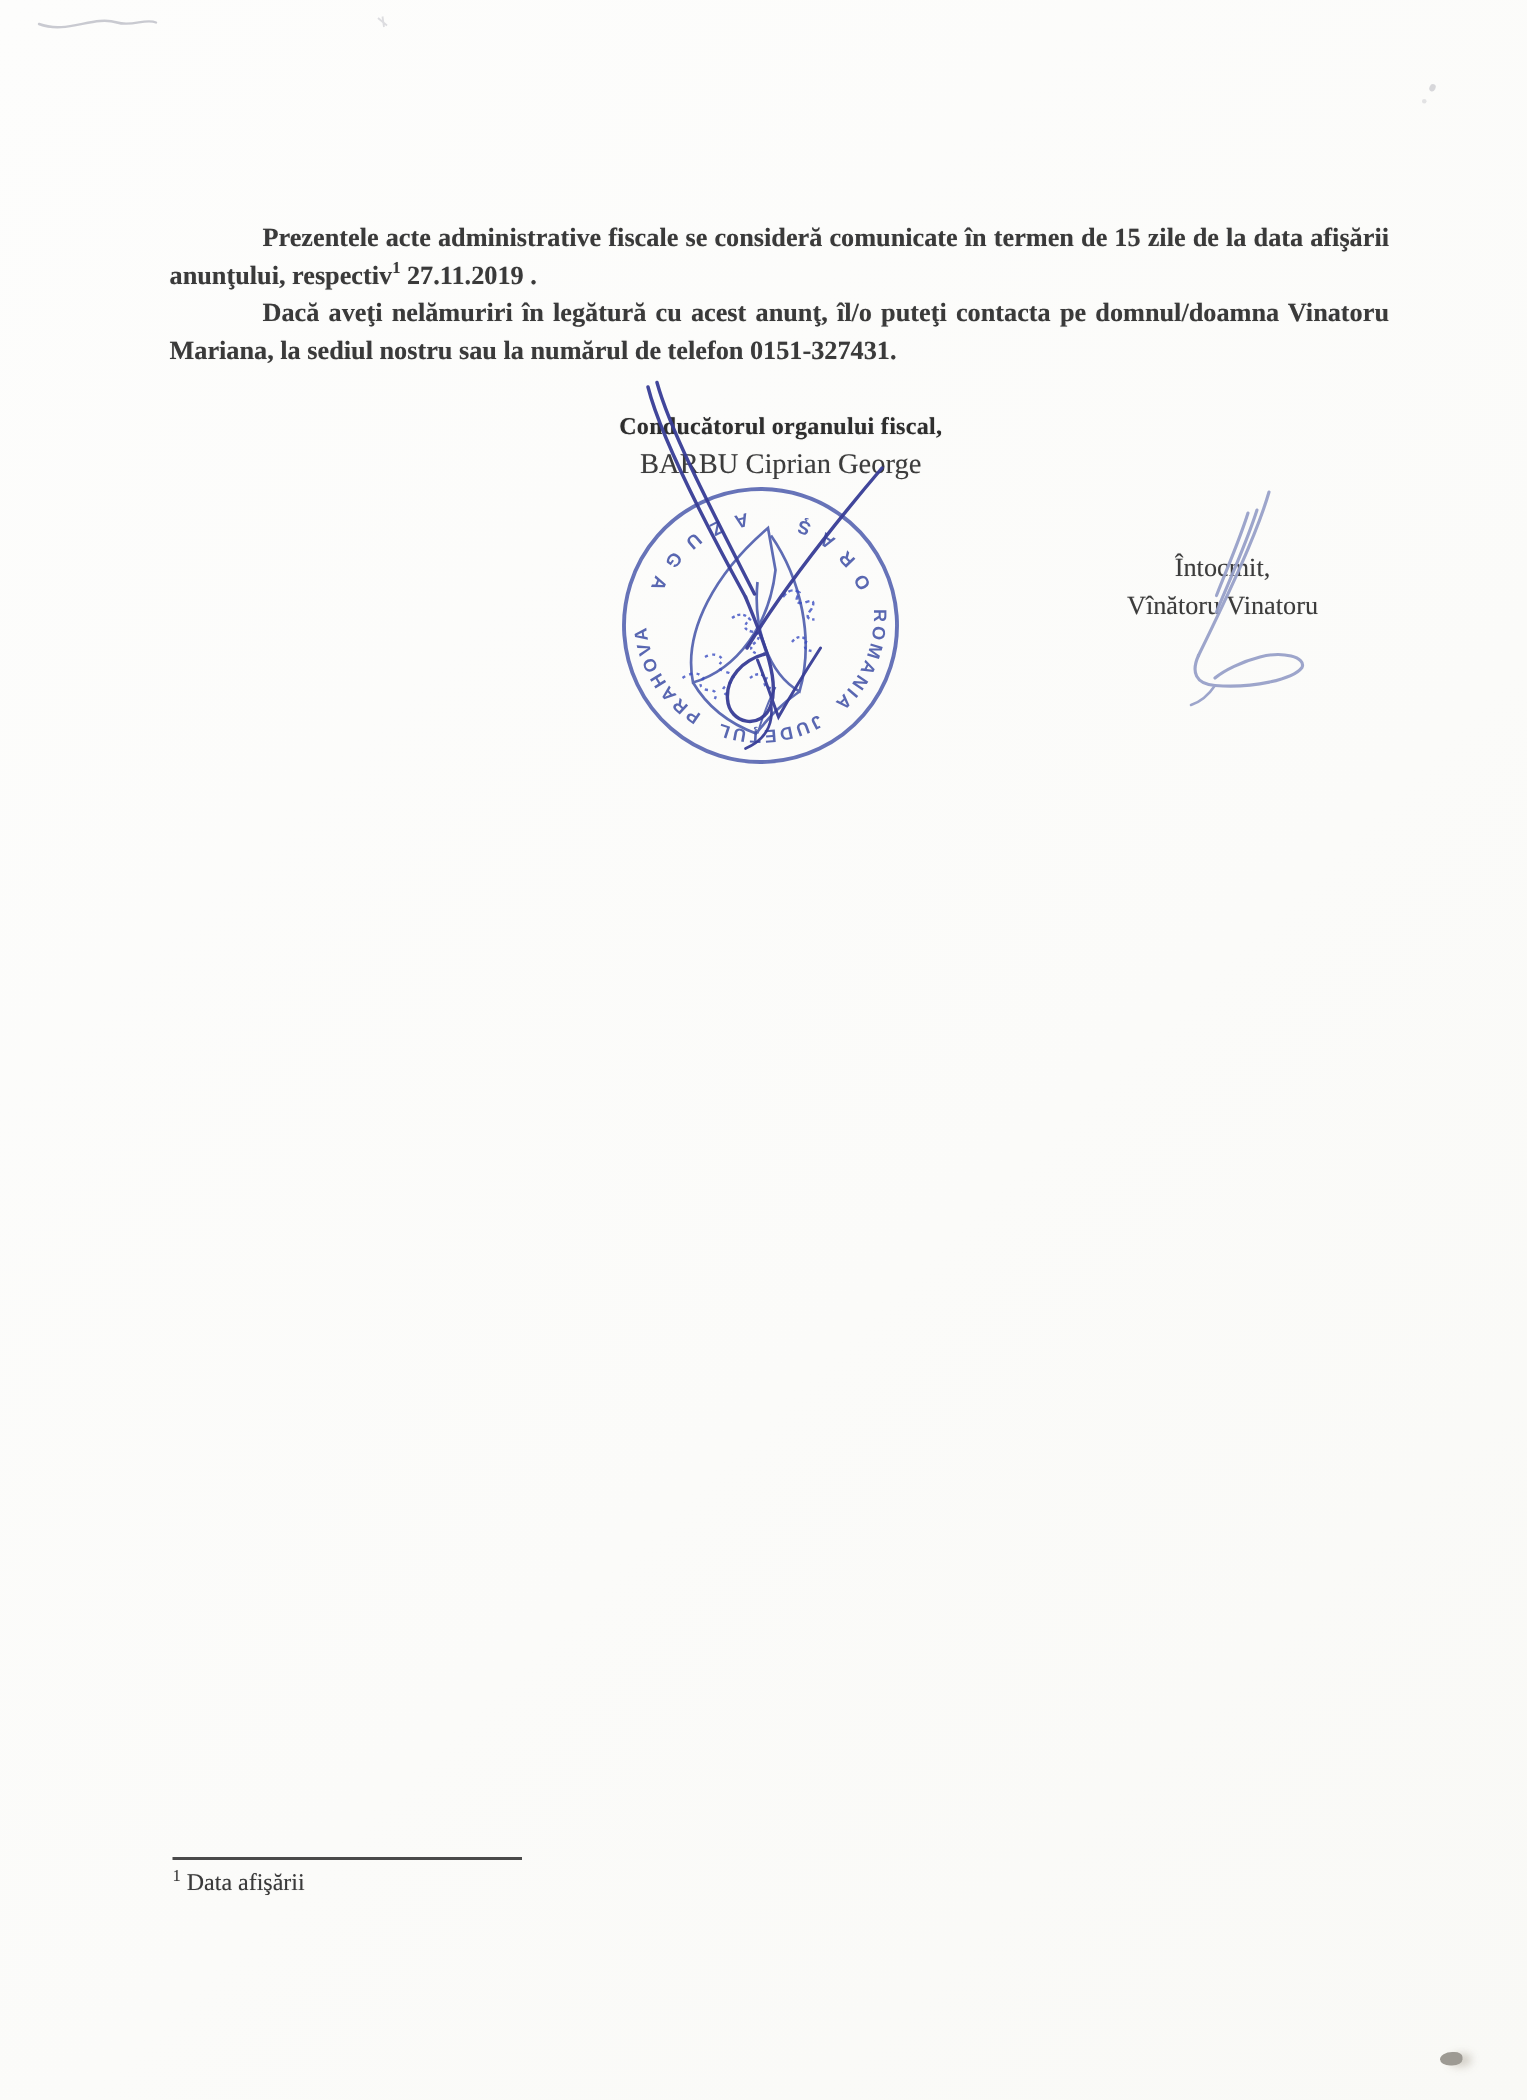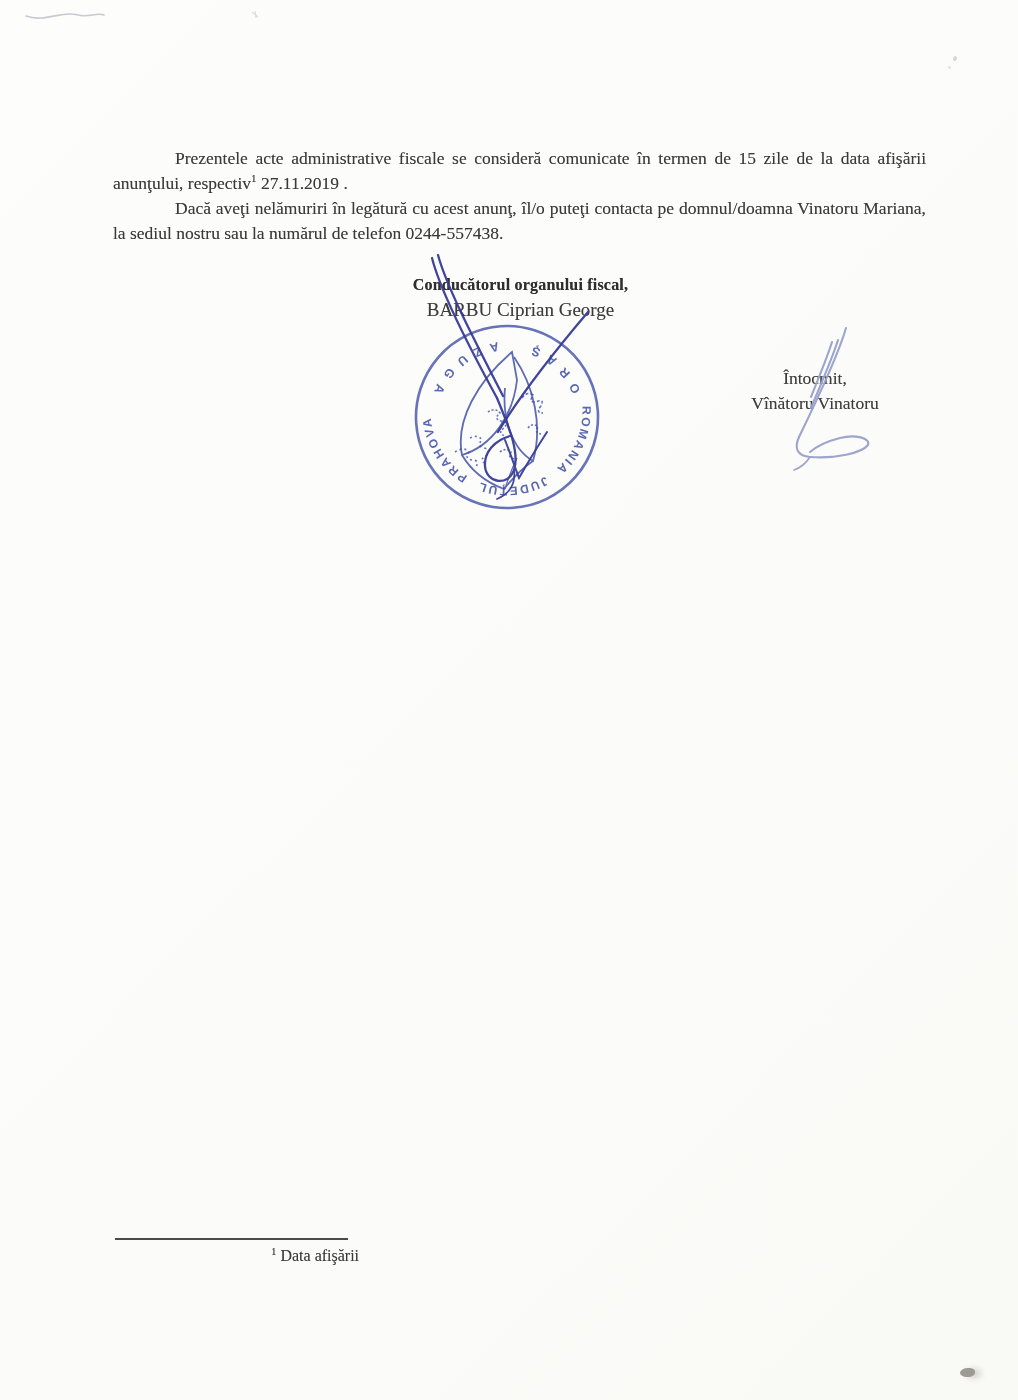--- a/index.html
+++ b/index.html
@@ -10,42 +10,42 @@
     font-family:"Liberation Serif", serif;
     color:#373737;
     overflow:hidden;
   }
   .body-text {
     position:absolute; left:113px; top:146px; width:813px;
     font-size:17.5px; line-height:25px; text-align:justify;
     color:#3a3a3a;
     text-shadow:0 0 0.5px rgba(70,70,70,.45);
   }
-  .body-text p { margin:0; text-indent:62px; }
+  .body-text p { margin:0; text-indent:62px;font-weight:bold; }
   sup.fn { font-size:11px; line-height:0; vertical-align:super; }
   .sig-block {
     position:absolute; left:358px; top:272px; width:325px;
     text-align:center; line-height:25px; color:#2e2e2e;
   }
   .sig-title { font-weight:bold; font-size:16px; letter-spacing:.2px;
     text-shadow:0 0 0.6px rgba(40,40,40,.55); }
   .sig-name { font-size:19px; color:#3c3c3c; text-shadow:0 0 0.5px rgba(70,70,70,.4); }
   .prepared-block {
     position:absolute; left:740px; top:366px; width:150px;
     text-align:center; font-size:17.5px; line-height:24.5px; color:#3c3c3c;
     text-shadow:0 0 0.5px rgba(70,70,70,.4);
   }
   .stamp-svg { position:absolute; left:388px; top:242px; }
   .prepared-sig-svg { position:absolute; left:758px; top:320px; }
   .corner-svg { position:absolute; left:0; top:0; }
   .footnote {
     position:absolute; left:115px; top:1238px; width:400px; color:#3a3a3a;
   }
   .footnote-line { width:233px; border-top:2px solid #4a4a4a; margin-bottom:7px; }
-  .footnote-text { font-size:16px; text-shadow:0 0 0.5px rgba(70,70,70,.4);text-align:center; }
+  .footnote-text { font-size:16px; text-shadow:0 0 0.5px rgba(70,70,70,.4); }
   .speck-tr { position:absolute; left:953px; top:56px; width:4px; height:5px;
     background:#c3c3c9; border-radius:50%; opacity:.65; transform:rotate(25deg); }
   .speck-tr2 { position:absolute; left:948px; top:66px; width:3px; height:3px;
     background:#d2d2d6; border-radius:50%; opacity:.6; }
   .blob-br { position:absolute; left:960px; top:1368px; width:15px; height:9px;
     background:#8d8a82; border-radius:60% 40% 50% 50%; opacity:.85;
     box-shadow:6px 1px 6px rgba(200,195,185,.9); }
   .stamp-ring-text {
     font-family:"Liberation Sans", sans-serif;
     font-size:12px; font-weight:700; letter-spacing:2px; word-spacing:7px;
@@ -62,21 +62,21 @@
 
 <div class="page">
 
   <svg class="corner-svg" width="300" height="60" viewBox="0 0 300 60">
     <path d="M 26,16 C 45,23 62,10 78,15 C 88,18 97,12 104,15" fill="none" stroke="#bcbdc5" stroke-width="1.6" opacity="0.8" stroke-linecap="round"></path>
     <path d="M 252,12 l 6,5 m -3,-6 l 1,7" fill="none" stroke="#cfcfd4" stroke-width="1.2" opacity="0.7"></path>
   </svg>
 
   <div class="body-text">
     <p><span>Prezentele acte administrative fiscale se consideră comunicate în termen de 15 zile de la data afişării anunţului, respectiv</span><sup class="fn">1</sup><span> 27.11.2019 .</span></p>
-    <p>Dacă aveţi nelămuriri în legătură cu acest anunţ, îl/o puteţi contacta pe domnul/doamna Vinatoru Mariana, la sediul nostru sau la numărul de telefon 0244-557438.</p>
+    <p>Dacă aveţi nelămuriri în legătură cu acest anunţ, îl/o puteţi contacta pe domnul/doamna Vinatoru Mariana, la sediul nostru sau la numărul de telefon 0151-327431.</p>
   </div>
 
   <div class="sig-block">
     <div class="sig-title">Conducătorul organului fiscal,</div>
     <div class="sig-name">BARBU Ciprian George</div>
   </div>
 
   <div class="prepared-block">
     <div>Întocmit,</div>
     <div>Vînătoru Vinatoru</div>

